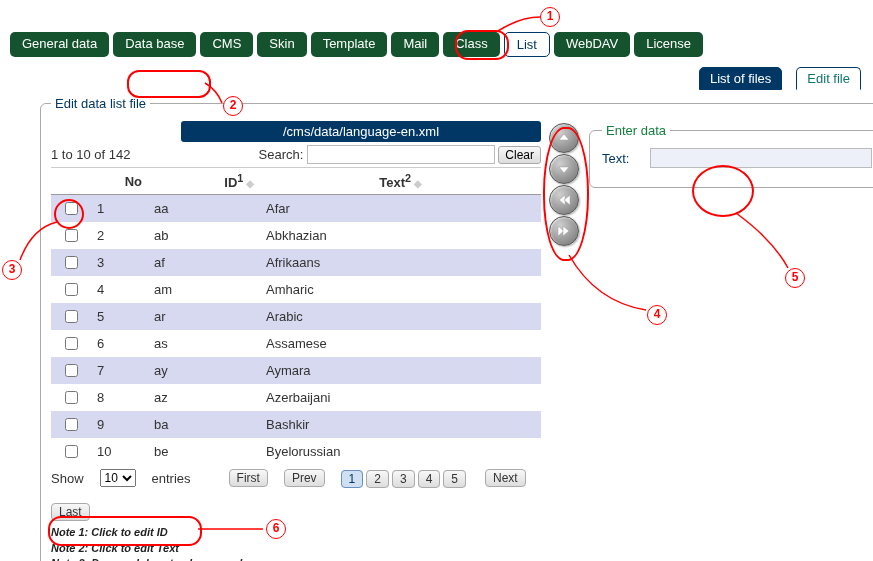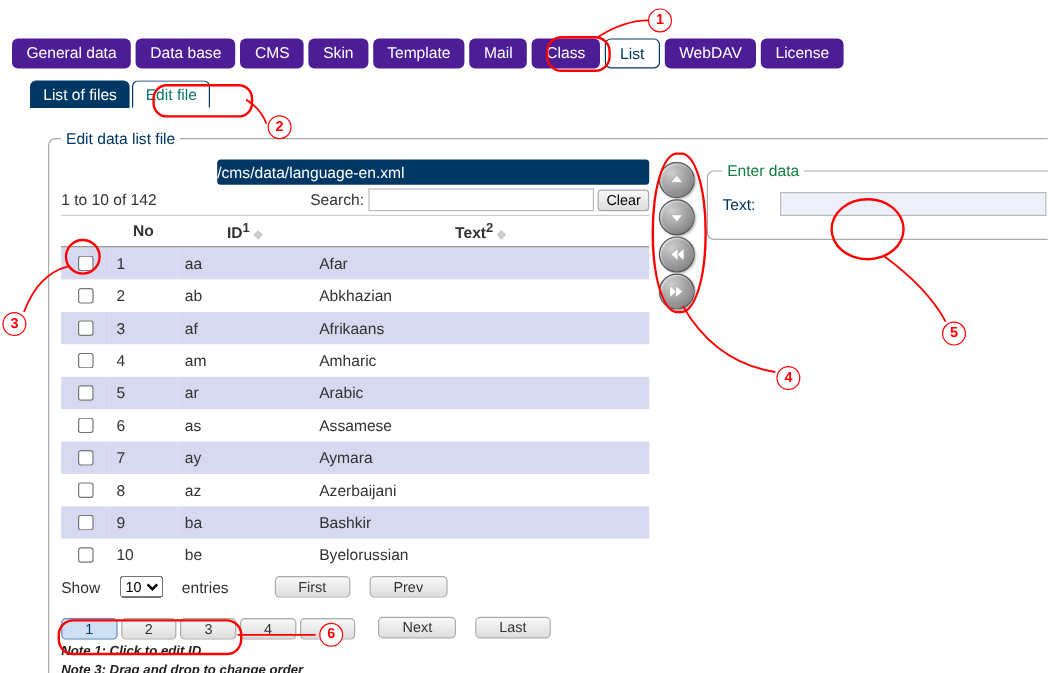--- a/index.html
+++ b/index.html
@@ -14,38 +14,39 @@
     position: relative;
   }
   
   .main-tabs {
     display: flex;
     gap: 4px;
     margin-bottom: 10px;
     margin-top: 22px;
   }
   .main-tab {
-    background: #4c1d95;
+    background: #14532d;
     color: #fff;
     padding: 4px 12px;
     border-radius: 5px;
     font-size: 13px;
     cursor: pointer;
   }
   .main-tab.active {
     background: #fff;
     color: #003764;
     border: 1px solid #003764;
   }
   
   .sub-tabs {
     display: flex;
-    gap: 0;
+    gap: 12px;
     margin-left: 15px;
-    margin-bottom: 18px;
+    margin-bottom: 6px;
+    justify-content: flex-end;
   }
   .sub-tab {
     background: #003764;
     color: #fff;
     padding: 3px 10px;
     border-radius: 5px 5px 0 0;
     font-size: 13px;
     cursor: pointer;
     margin-right: 2px;
     border: 1px solid #003764;
@@ -73,21 +74,21 @@
     gap: 8px;
     align-items: flex-start;
   }
   .table-wrap {
     width: 490px;
     position: relative;
   }
   .file-path-bar {
     background: #003764;
     color: #fff;
-    text-align: left;
+    text-align: center;
     padding: 3px 0;
     font-size: 13px;
     margin-left: 130px;
     border-radius: 3px;
   }
   .top-controls {
     display: flex;
     align-items: center;
     padding: 3px 0;
     font-size: 13px;
@@ -114,21 +115,21 @@
     background: linear-gradient(#f8f8f8,#ddd);
     border-radius: 3px;
     cursor: pointer;
   }
   table.data {
     width: 100%;
     border-collapse: collapse;
     font-size: 13px;
   }
   table.data th {
-    text-align: center;
+    text-align: right;
     padding: 4px 6px;
     font-weight: bold;
     border-bottom: 1px solid #999;
     background: #fff;
   }
   table.data th.center {
     text-align: center;
   }
   table.data th .sort {
     color: #ccc;
@@ -155,21 +156,21 @@
     margin-top: 4px;
     flex-wrap: wrap;
   }
   .bottom-controls select {
     font-size: 12px;
   }
   .pg-btn {
     border: 1px solid #aaa;
     background: linear-gradient(#f8f8f8,#ddd);
     border-radius: 4px;
-    padding: 1px 19px;
+    padding: 1px 7px;
     font-size: 12px;
     cursor: pointer;
     color: #333;
     text-align: right;
   }
   .pg-btn.active {
     background: #cfe0f3;
     border-color: #6a8fbf;
     color: #003764;
   }
@@ -399,20 +400,21 @@
         <span style="width:6px"></span>
         <span class="pg-btn">First</span>
         <span class="pg-btn">Prev</span>
         <span id="pager-pages"><span class="pg-btn active" style="margin-right: 3px;">1</span><span class="pg-btn" style="margin-right: 3px;">2</span><span class="pg-btn" style="margin-right: 3px;">3</span><span class="pg-btn" style="margin-right: 3px;">4</span><span class="pg-btn" style="margin-right: 3px;">5</span></span>
         <span class="pg-btn">Next</span>
         <span class="pg-btn">Last</span>
       </div>
 
       <div class="notes">
         <div>Note 1: Click to edit ID</div>
+        <div>Note 2: Click to edit Text</div>
         <div>Note 3: Drag and drop to change order</div>
       </div>
 
       <div class="action-buttons">
         <button>Save file</button>
         <button>Cancel</button>
       </div>
     </div>
 
     <div class="arrow-col">

